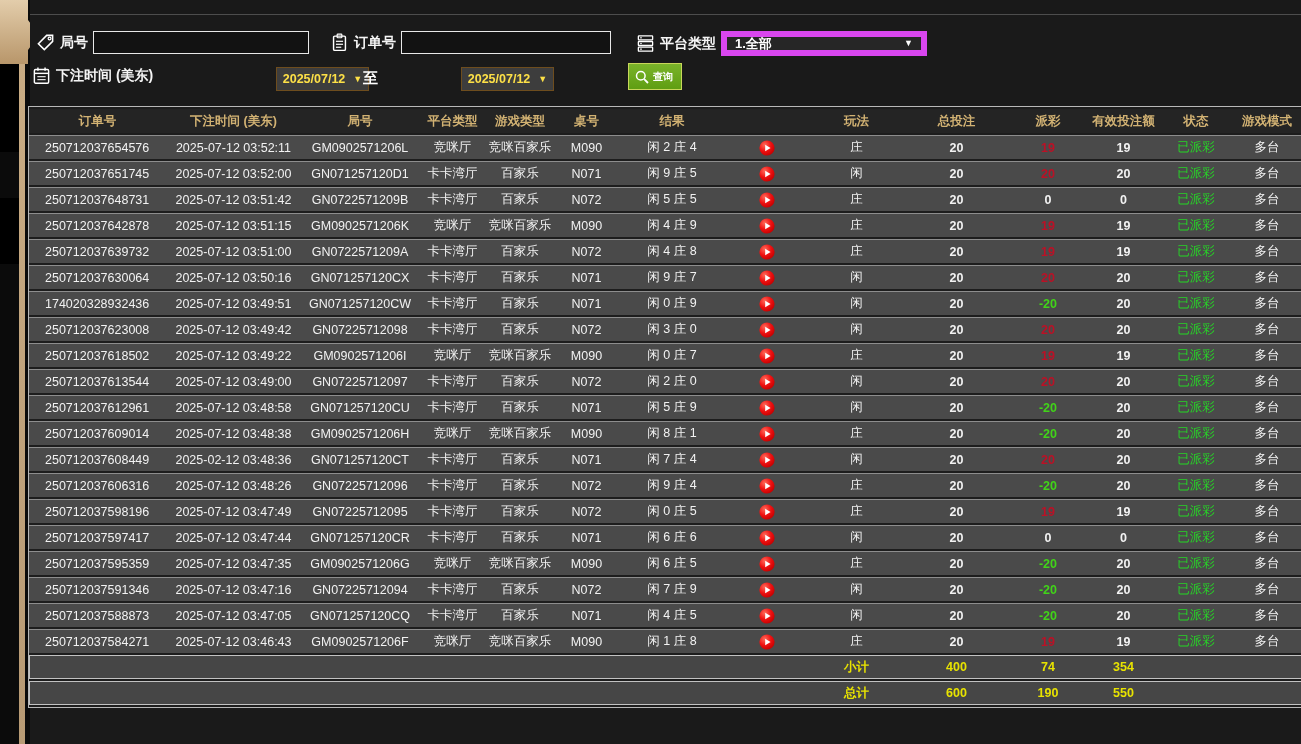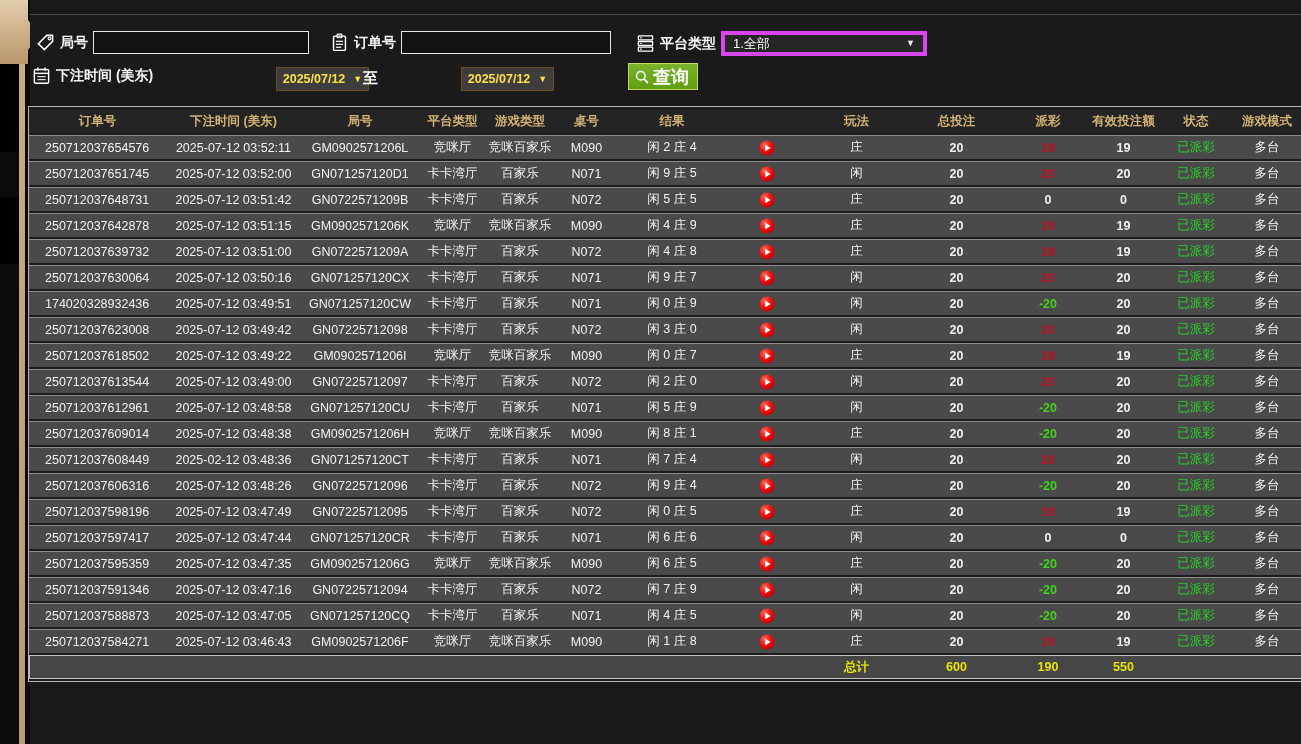--- a/index.html
+++ b/index.html
@@ -19,30 +19,30 @@
     clip-path:polygon(0 0,28px 0,28px 20px,39px 35px,28px 50px,28px 64px,0 64px); }
   .top-line { position:absolute; left:30px; top:14px; width:1271px; height:1px; background:#4d4d4d; }
   .panel-bg { position:absolute; left:30px; top:15px; width:1271px; height:729px; background:#1a1a1a; }
 
   
   .f-group { position:absolute; display:flex; align-items:center; gap:5px; color:#f5f5f5;
     font-size:14px; font-weight:bold; white-space:nowrap; }
   .f-input { background:#121212; border:1px solid #e8e8e8; height:23px; color:#fff;
     font-size:13px; padding:0 5px; outline:none; }
   .sel-box { display:flex; align-items:center; justify-content:space-between;
-    background:#262626; border:4px solid #d946ef; height:25px; color:#fff;
-    font-size:13px; font-weight:normal; padding:0 8px; cursor:pointer; }
+    background:#262626; border:6px solid #d946ef; height:25px; color:#fff;
+    font-size:13px; font-weight:bold; padding:0 8px; cursor:pointer; }
   .date-box { position:absolute; display:flex; align-items:center; justify-content:center; gap:8px;
     background:#3d3d3d; border:1px solid #6e4d1e; height:24px; width:93px; color:#fde047;
     font-size:12.5px; font-weight:bold; cursor:pointer;margin-left:36px; }
   .caret { font-size:9px; line-height:1; }
   .to-label { position:absolute; color:#fff; font-size:15px; font-weight:bold; }
   .query-btn { position:absolute; display:flex; align-items:center; gap:3px;
     background:linear-gradient(#7ab32a,#5f9e12); border:1px solid #c9d65b; height:27px;
-    padding:0 8px 0 5px; color:#fff; font-size:18px; font-weight:bold; cursor:pointer; }
+    padding:0 8px 0 5px; color:#fff; font-size:10px; font-weight:bold; cursor:pointer; }
   .fi { display:inline-block; }
 
   
   table.bets { position:absolute; left:28px; top:106px; width:1273px;
     border-collapse:separate; border-spacing:0 2px; background:#1d1d1d;
     border:1px solid #b8b8b8; table-layout:fixed; }
   th { background:#242424; color:#d2b273; font-size:12.5px; font-weight:bold;
     height:24px; text-align:center; overflow:hidden; white-space:nowrap; }
   td { background:#4a4a4a; color:#f2f2f2; font-size:12.5px; height:24px; text-align:center;
     border-top:1px solid #8d8d8d; overflow:hidden; white-space:nowrap; }
@@ -556,20 +556,36 @@
         </tr>
         <tr class="footer">
           <td></td>
           <td></td>
           <td></td>
           <td></td>
           <td></td>
           <td></td>
           <td></td>
           <td></td>
+          <td>小计</td>
+          <td>400</td>
+          <td>74</td>
+          <td>354</td>
+          <td></td>
+          <td></td>
+        </tr>
+        <tr class="footer">
+          <td></td>
+          <td></td>
+          <td></td>
+          <td></td>
+          <td></td>
+          <td></td>
+          <td></td>
+          <td></td>
           <td>总计</td>
           <td>600</td>
           <td>190</td>
           <td>550</td>
           <td></td>
           <td></td>
         </tr>
       </tbody>
   </table>
 

